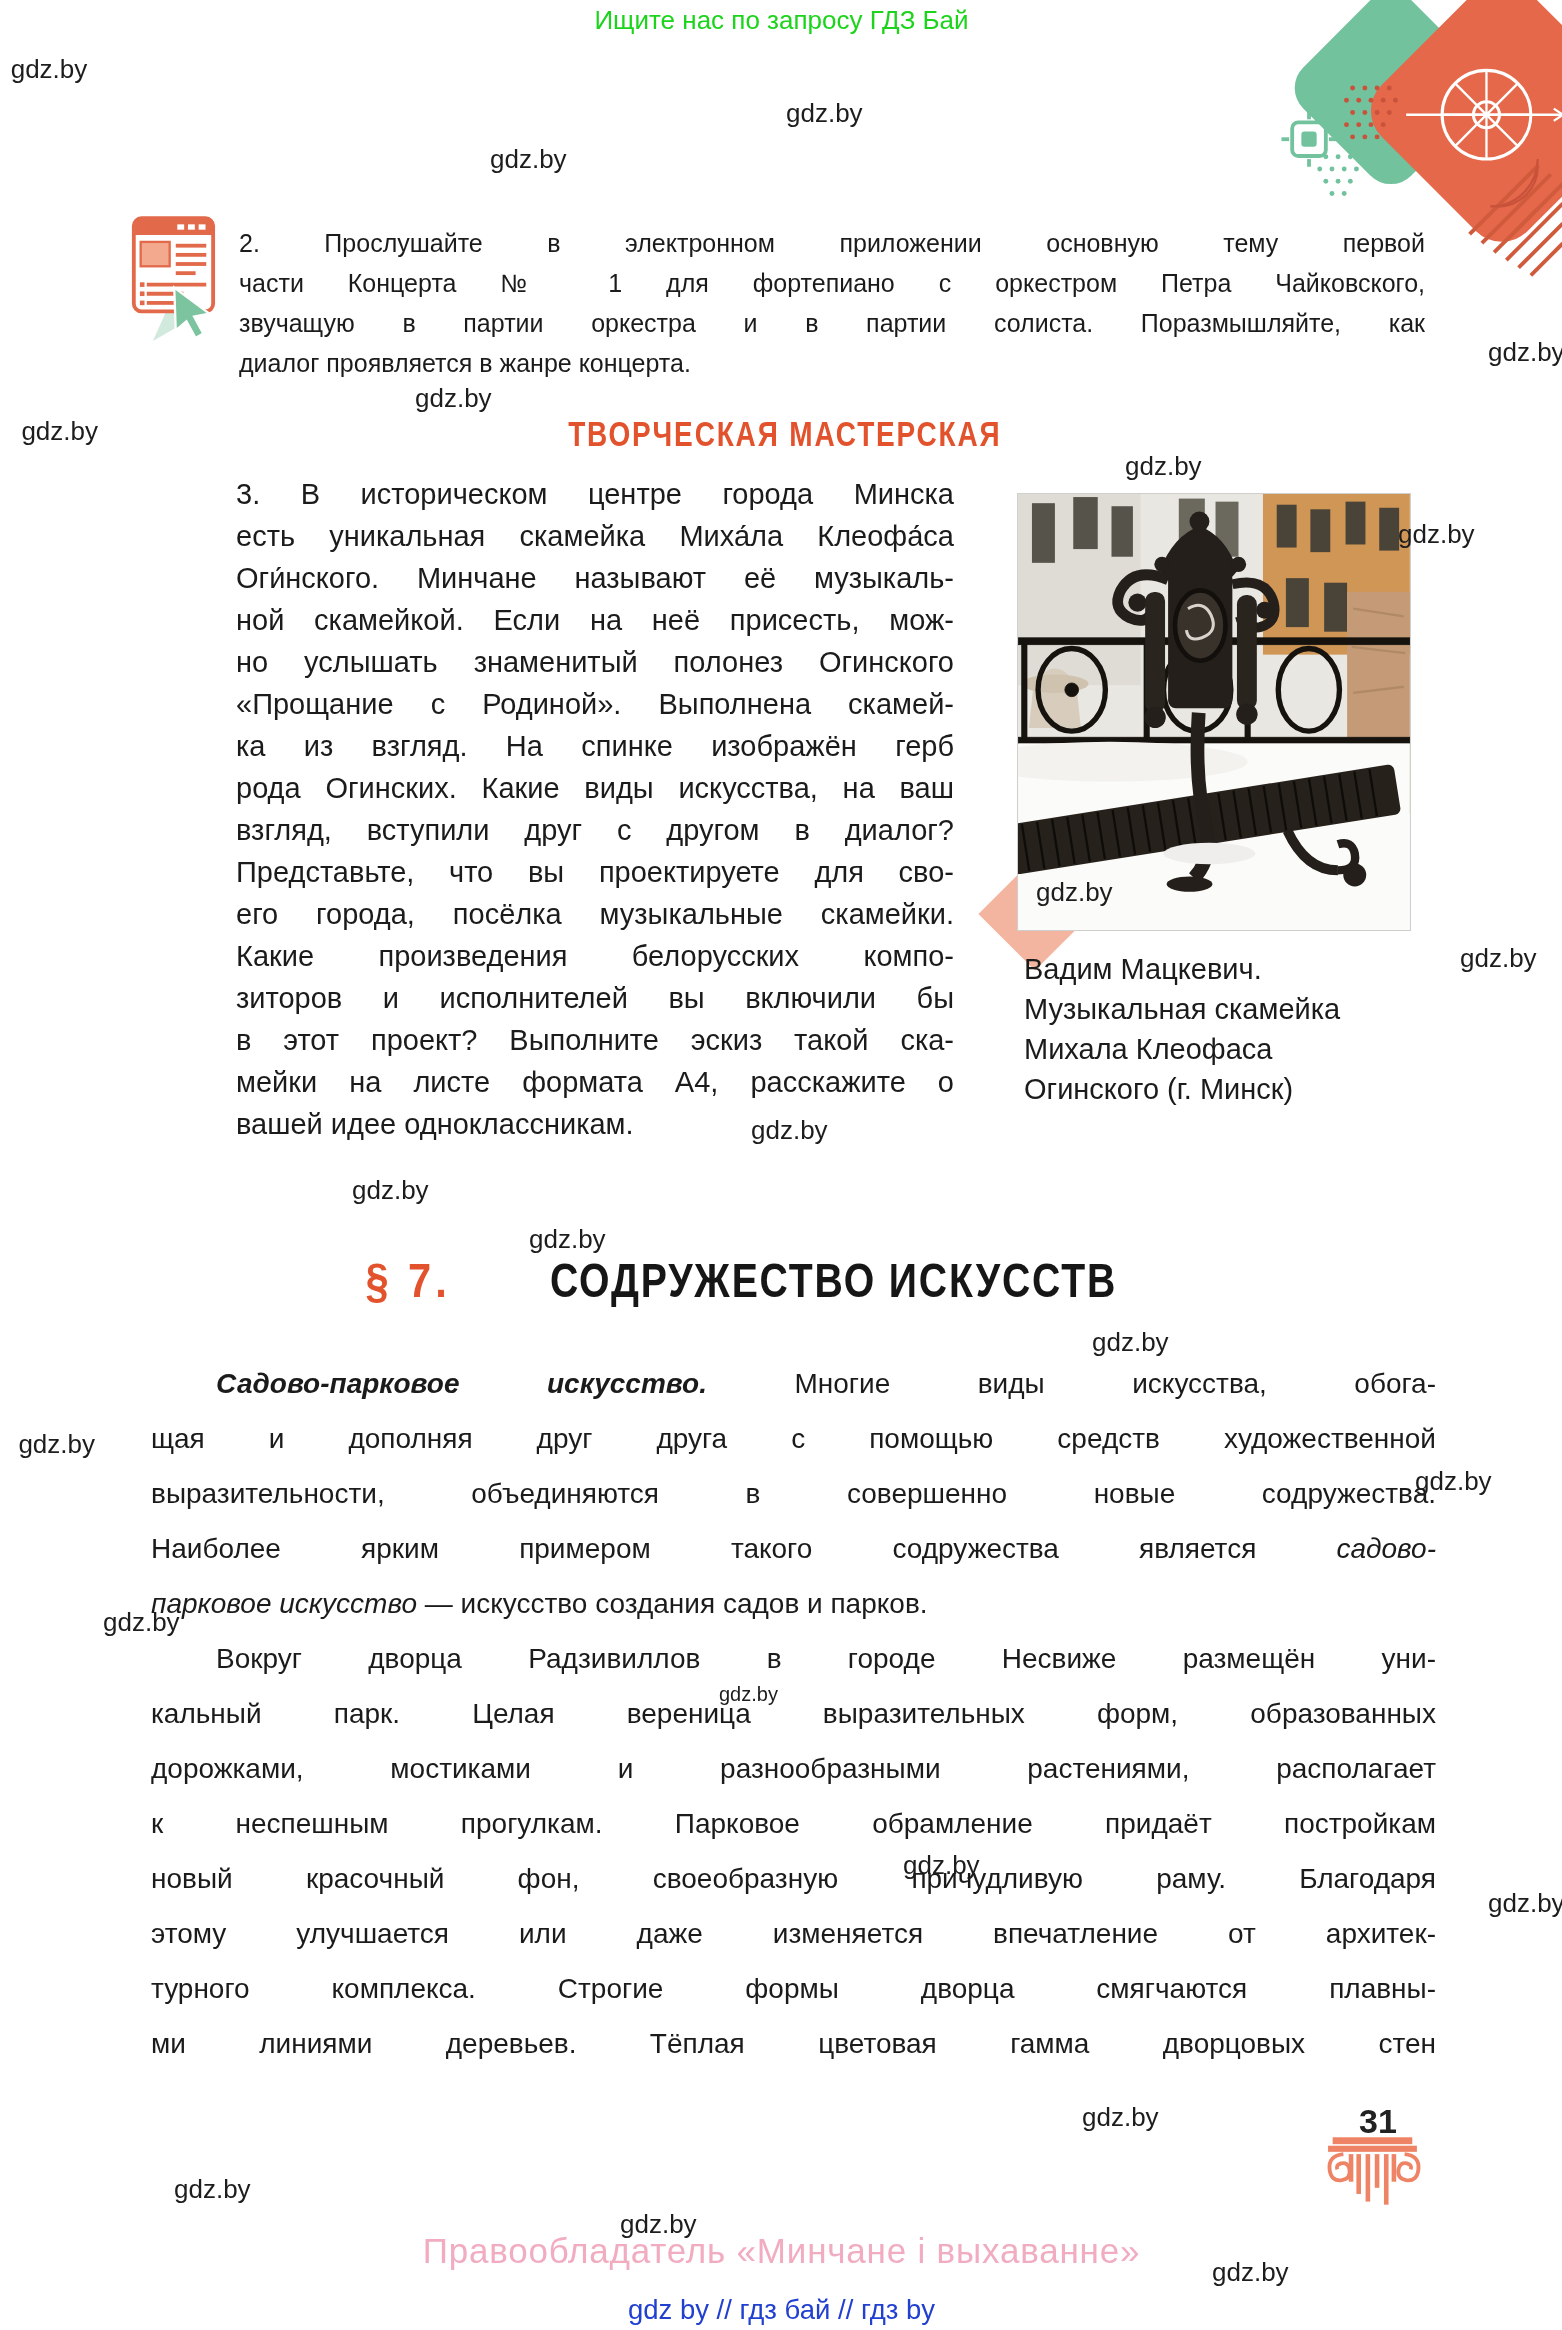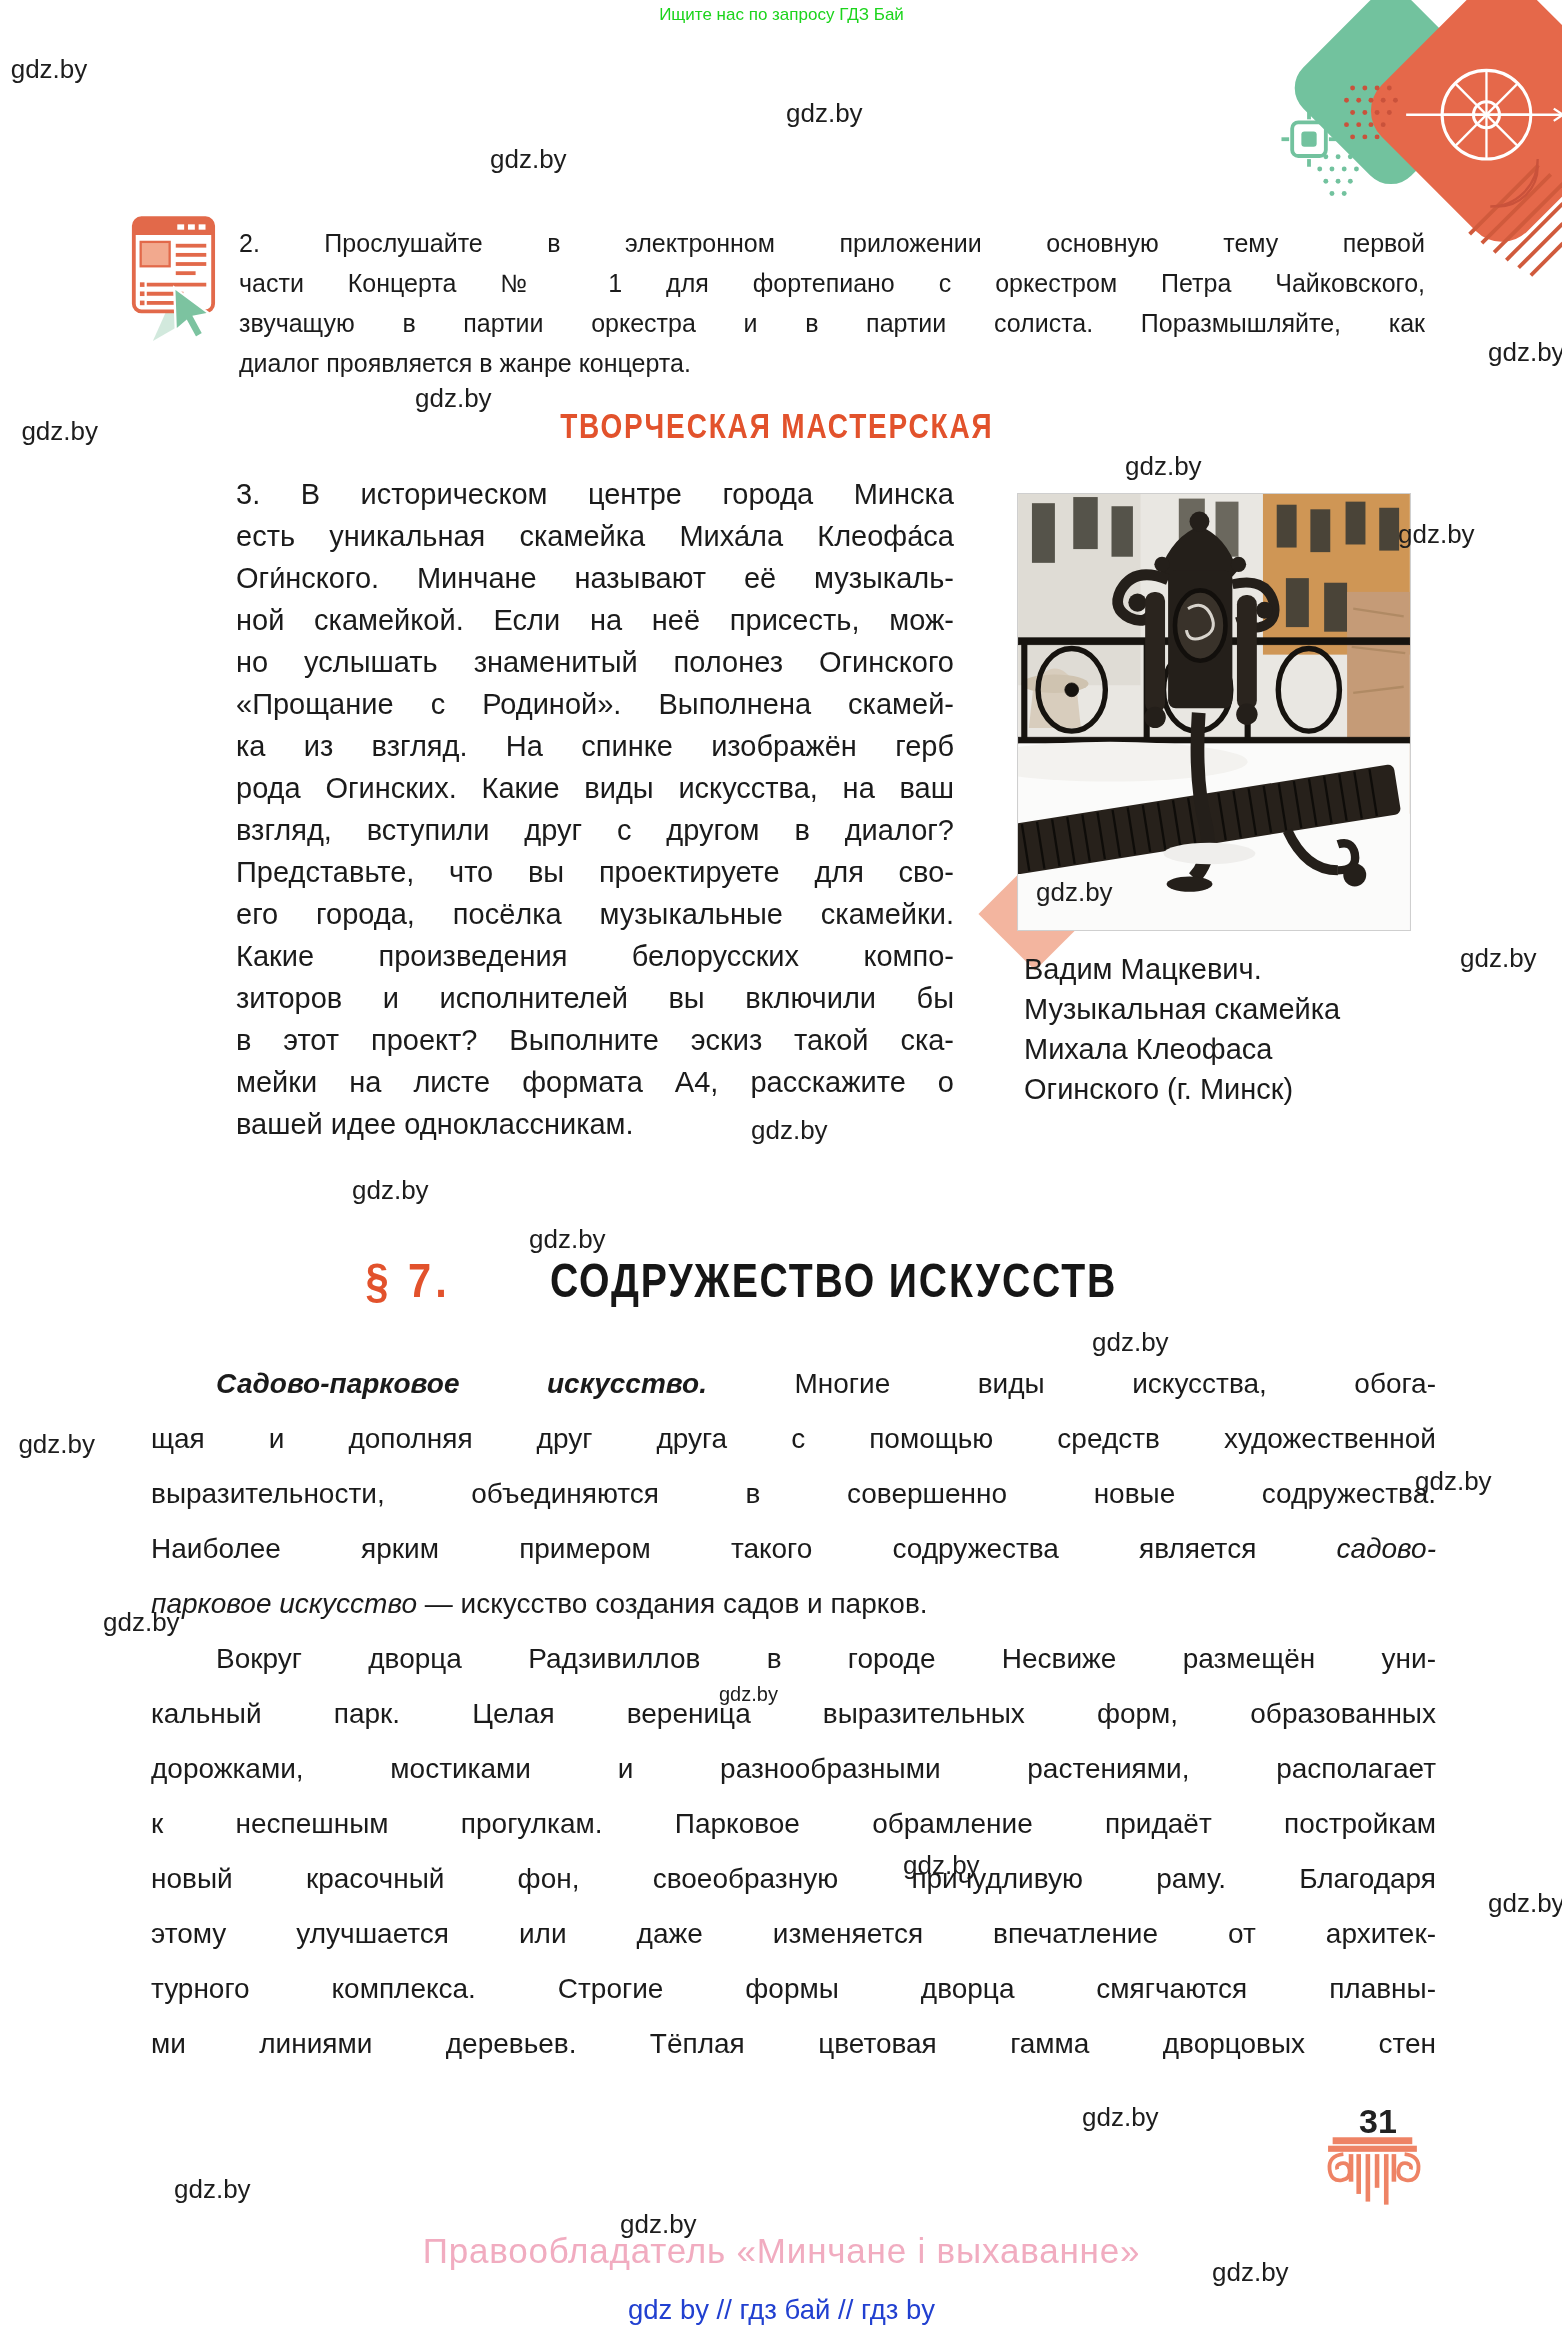--- a/index.html
+++ b/index.html
@@ -7,37 +7,37 @@
     position:relative;
     width:1563px;height:2330px;
     background:#ffffff;
     overflow:hidden;
     font-family:"Liberation Sans",sans-serif;
     color:#1b1b1b;
   }
   
   .promo-top{
     position:absolute;top:4.6px;left:0;width:100%;
-    text-align:center;font-size:17px;font-weight:400;
+    text-align:center;font-size:26px;font-weight:400;
     color:#1bd41b;
   }
   .wm-layer{position:absolute;inset:0;z-index:40;pointer-events:none;}
   .wm{position:absolute;font-size:26px;color:#1d1d1d;white-space:nowrap;}
   
   .deco{position:absolute;top:0;right:0;width:329px;height:283px;z-index:1;}
   
   .task-icon{position:absolute;left:130px;top:214px;width:90px;height:129px;z-index:2;}
   .task2-text{position:absolute;left:239px;top:223px;width:1186px;font-size:25px;line-height:40px;z-index:2;}
   
   .lines .tline{text-align:justify;text-align-last:justify;}
   .lines .tline.last{text-align-last:left;}
   .tline.ind{text-indent:65px;}
   
   .workshop{
-    position:absolute;left:122px;top:402px;width:1302px;margin:4px;
+    position:absolute;left:122px;top:402px;width:1302px;margin:12px;
     text-align:center;font-size:35px;font-weight:700;color:#e2522c;z-index:2;
   }
   .cond{display:inline-block;transform:scaleX(.8);transform-origin:center;letter-spacing:2.3px;white-space:nowrap;}
   
   .task3{position:absolute;left:236px;top:473px;width:718px;font-size:29px;line-height:42px;z-index:2;}
   
   .diamond{
     position:absolute;left:995px;top:874px;width:80px;height:80px;
     background:#f3b59f;transform:rotate(45deg);z-index:3;
   }

